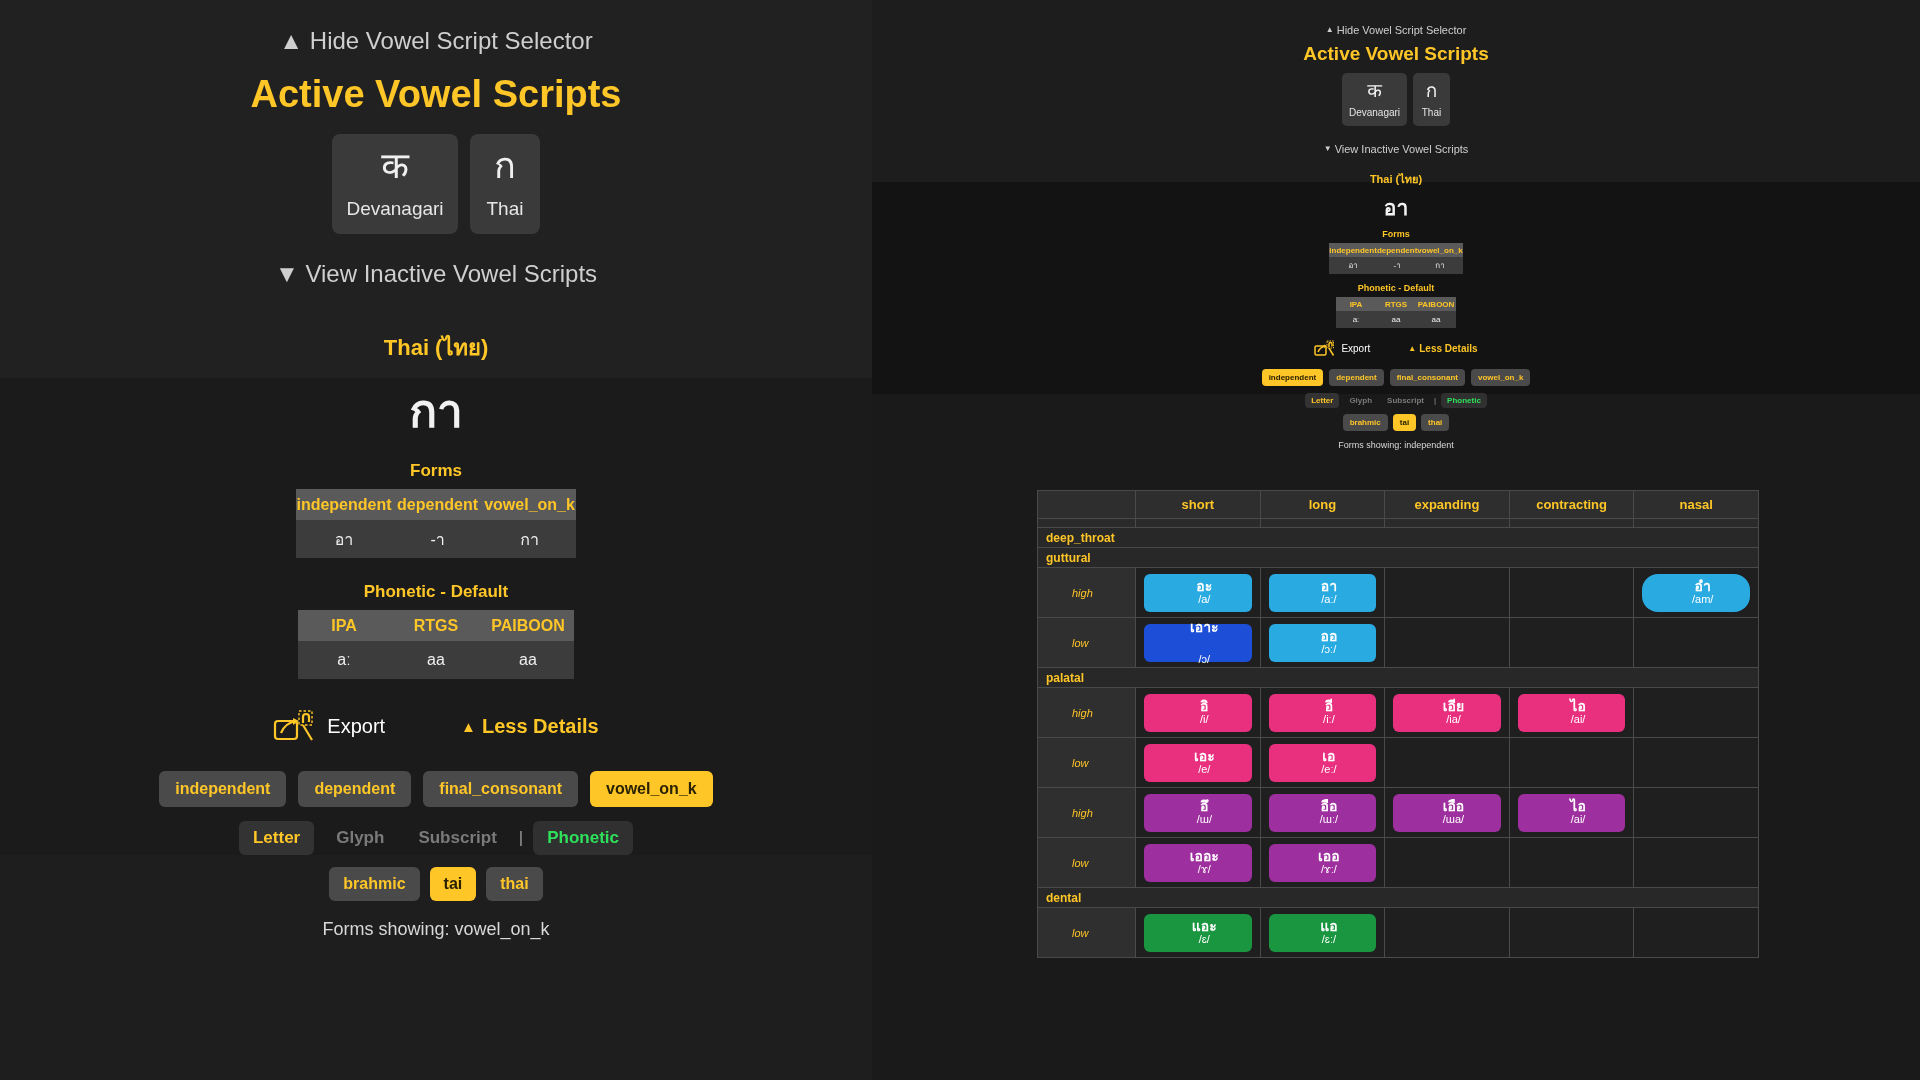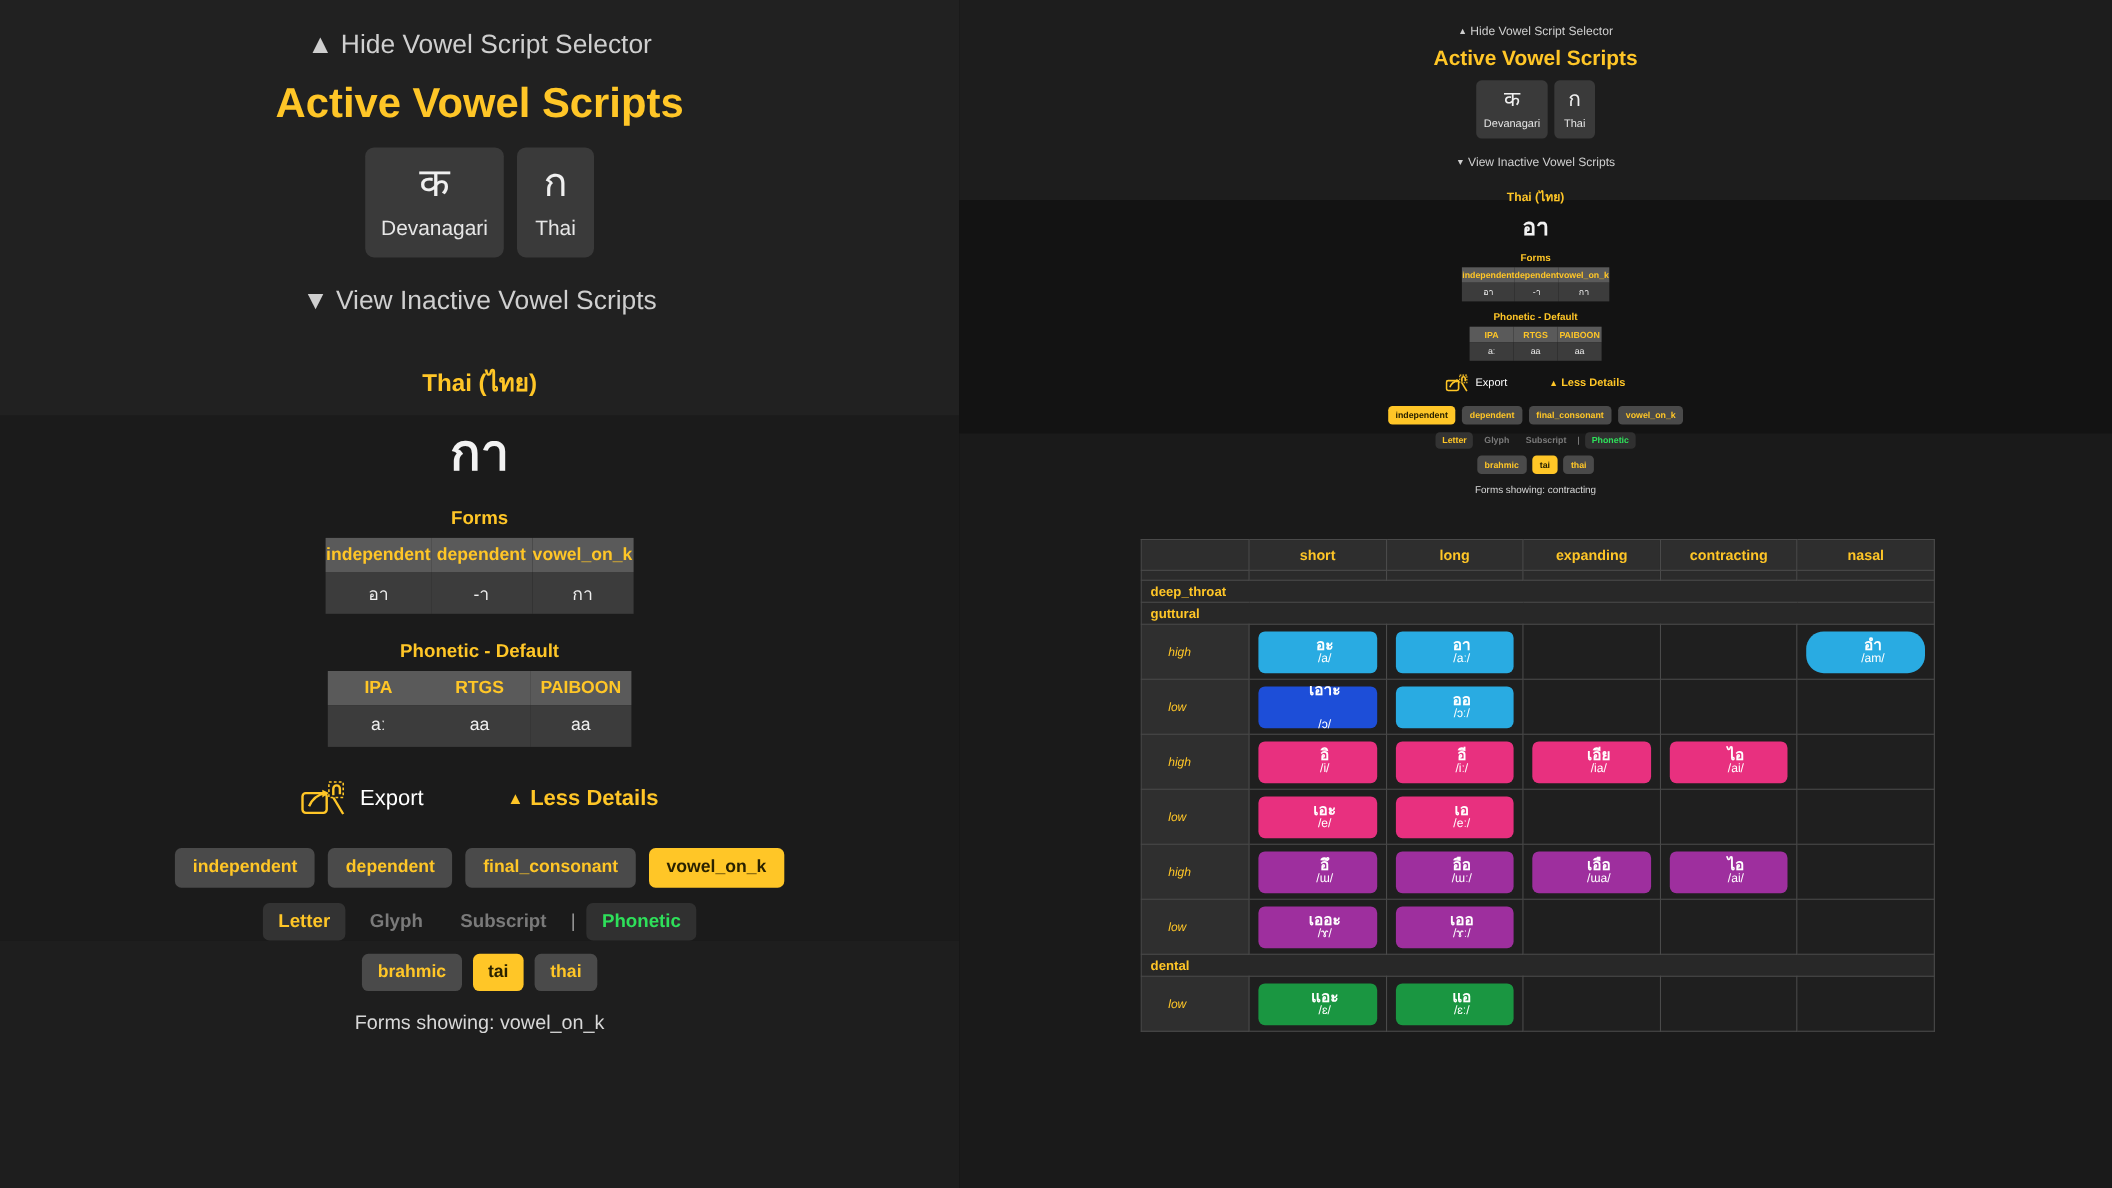--- a/index.html
+++ b/index.html
@@ -76,21 +76,21 @@
     background: #2e2e2e; color: #ffc627; font-weight: bold;
     height: 28px; font-size: 13px;
   }
   .vtable .spacer-row td { background: #2b2b2b; height: 9px; padding: 0; }
   .vtable .group-row td {
     background: #282828; color: #ffc627; font-weight: bold;
     font-size: 12px; text-align: left; padding-left: 8px; height: 20px;
   }
   .vtable .rowlab {
     background: #2f2f2f; color: #ffc627; font-style: italic;
-    font-size: 11px; text-align: left; padding-left: 24px; width: 98px;
+    font-size: 11px; text-align: left; padding-left: 34px; width: 98px;
   }
   .vtable td.cell { background: #1f1f1f; height: 50px; padding: 0 8px; }
   .vchip {
     border-radius: 6px; color: #ffffff; width: 100%; height: 38px;
     display: flex; flex-direction: column; align-items: center; justify-content: center;
     cursor: pointer; line-height: 1.05; padding-left: 13px;
   }
   .vchip .v-g { font-size: 14px; font-weight: bold; }
   .vchip .v-p { font-size: 11px; }
 </style>
@@ -323,21 +323,21 @@
       <span class="sep" style="font-size:8px;">|</span>
       <span class="chip green" style="font-size:8px; padding:3px 6px; border-radius:4px;">Phonetic</span>
     </div>
 
     <div class="chip-row" style="gap:5px; margin-top:6px;">
       <span class="chip" style="font-size:8px; padding:4px 7px; border-radius:4px;">brahmic</span>
       <span class="chip active" style="font-size:8px; padding:4px 7px; border-radius:4px;">tai</span>
       <span class="chip" style="font-size:8px; padding:4px 7px; border-radius:4px;">thai</span>
     </div>
 
-    <div class="forms-note" style="font-size:9px; margin-top:9px;">Forms showing: contracting</div>
+    <div class="forms-note" style="font-size:9px; margin-top:9px;">Forms showing: independent</div>
   </div>
 
   <table class="vtable" id="vowel-table" style="left:1037px; top:490px; width:722px;">
     <thead>
         <tr>
           <th style="width: 98px;"></th>
           <th>short</th>
           <th>long</th>
           <th>expanding</th>
           <th>contracting</th>
@@ -393,20 +393,23 @@
           <td class="cell">
             <div class="vchip" style="background: rgb(41, 171, 226);">
               <span class="v-g">ออ</span>
               <span class="v-p">/ɔː/</span>
             </div>
           </td>
           <td class="cell"></td>
           <td class="cell"></td>
           <td class="cell"></td>
         </tr>
+        <tr class="group-row">
+          <td colspan="6">palatal</td>
+        </tr>
         <tr>
           <td class="rowlab">high</td>
           <td class="cell">
             <div class="vchip" style="background: rgb(232, 48, 127);">
               <span class="v-g">อิ</span>
               <span class="v-p">/i/</span>
             </div>
           </td>
           <td class="cell">
             <div class="vchip" style="background: rgb(232, 48, 127);">

